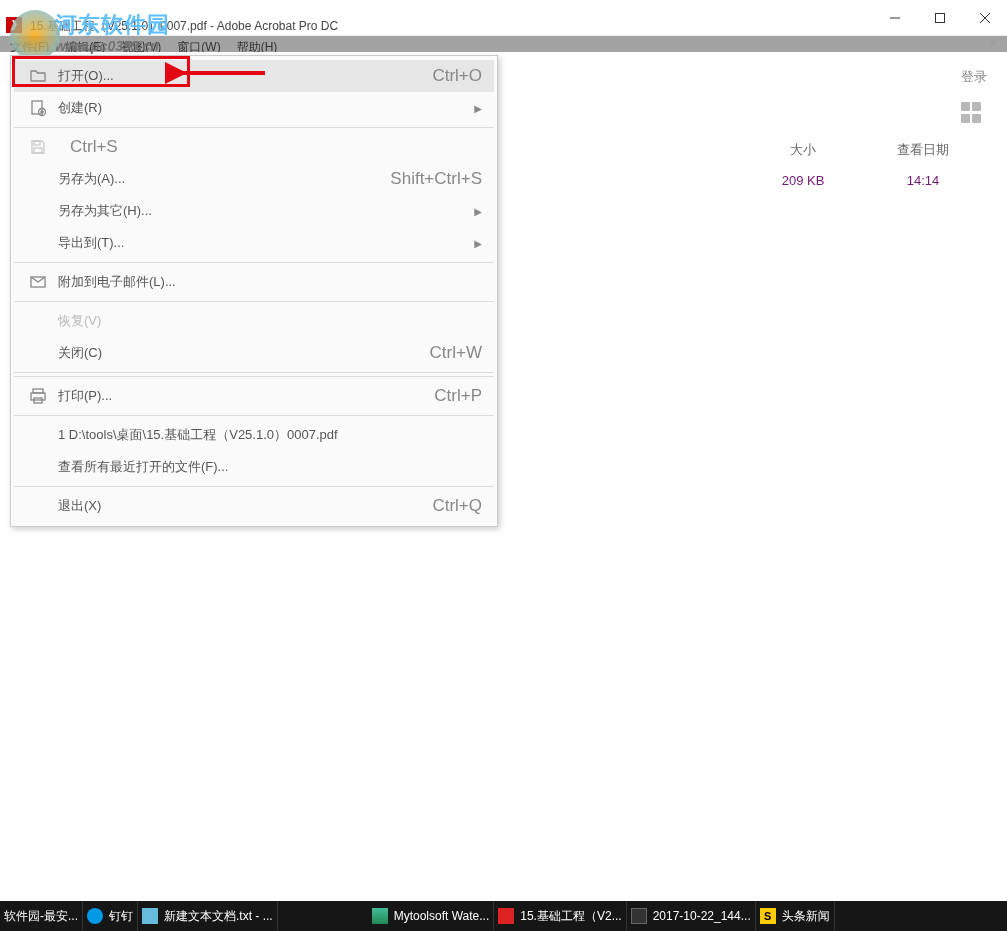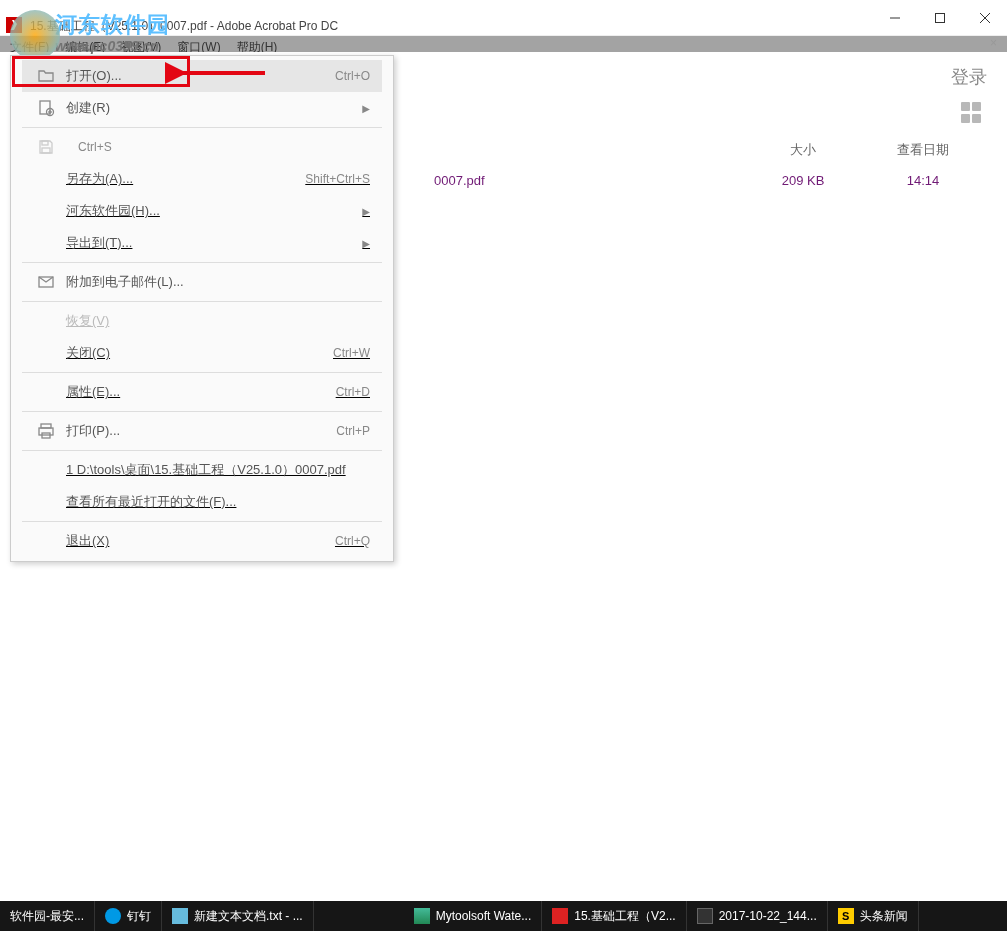--- a/index.html
+++ b/index.html
@@ -21,56 +21,56 @@
 
 
 .watermark { position: absolute; top: 10px; left: 10px; z-index: 5; pointer-events: none; }
 .wm-logo { display: flex; align-items: flex-start; }
 .wm-circle { width: 50px; height: 50px; border-radius: 50%; background: radial-gradient(circle, #ffa500, #5ec0ff); opacity: 0.8; position: relative; }
 .wm-text { margin-left: -5px; }
 .wm-title { font-size: 22px; font-weight: bold; color: #5ec0ff; letter-spacing: 1px; }
 .wm-url { font-size: 14px; font-weight: bold; color: #737373; margin-top: -2px; font-style: italic; }
 
 
-.dropdown { position: absolute; top: 55px; left: 10px; width: 384px; background: #fafafa; border: 1px solid #ccc; box-shadow: 2px 2px 6px rgba(0,0,0,0.2); z-index: 10; padding: 4px 11px; }
+.dropdown { position: absolute; top: 55px; left: 10px; width: 488px; background: #fafafa; border: 1px solid #ccc; box-shadow: 2px 2px 6px rgba(0,0,0,0.2); z-index: 10; padding: 4px 3px; }
 .dd-item { display: flex; align-items: center; height: 32px; padding: 0 12px; cursor: pointer; position: relative; }
 .dd-item.highlighted { background: #e6e6e6; }
 .dd-item.disabled { color: #bbb; cursor: default; }
 .dd-icon { width: 24px; height: 24px; display: flex; align-items: center; justify-content: center; margin-right: 8px; color: #888; }
 .dd-item.disabled .dd-icon { color: #ccc; }
 .dd-icon svg { width: 18px; height: 18px; }
 .dd-label { flex: 1; font-size: 13px; color: #555; }
 .dd-item.disabled .dd-label { color: #bbb; }
-.dd-shortcut { font-size: 12px; color: #888; margin-left: 12px; }
+.dd-shortcut { font-size: 17px; color: #888; margin-left: 12px; }
 .dd-arrow { font-size: 10px; color: #888; margin-left: 12px; }
 .dd-sep { height: 1px; background: #ddd; margin: 3px 0; }
-.dd-indent { padding-left: 44px; text-decoration: underline; }
+.dd-indent { padding-left: 44px; }
 
 
 .red-box { position: absolute; top: 56px; left: 12px; width: 178px; height: 31px; border: 3px solid #e30613; z-index: 15; pointer-events: none; }
 
 
 .red-arrow { position: absolute; top: 60px; left: 165px; z-index: 16; pointer-events: none; }
 
 
 .content { position: absolute; top: 52px; left: 0; right: 0; bottom: 30px; background: #fff; }
 .toolbar { height: 50px; display: flex; align-items: center; justify-content: flex-end; padding: 0 20px; gap: 20px; }
-.login-text { font-size: 18px; color: #888; cursor: pointer; }
+.login-text { font-size: 13px; color: #888; cursor: pointer; }
 .grid-icon { width: 22px; height: 22px; color: #888; cursor: pointer; display: flex; flex-wrap: wrap; gap: 2px; }
 .grid-sq { width: 9px; height: 9px; background: #b8b8b8; border-radius: 1px; }
 .columns-header { display: flex; height: 28px; align-items: center; font-size: 13px; color: #666; padding: 0 24px; }
 .col-name { flex: 1; }
 .col-size { width: 120px; text-align: center; }
 .col-date { width: 120px; text-align: center; }
 .file-row { display: flex; height: 32px; align-items: center; font-size: 13px; color: #701a75; padding: 0 24px; }
 .file-name { flex: 1; display: flex; align-items: center; gap: 8px; }
 
 
 .taskbar { position: absolute; bottom: 0; left: 0; right: 0; height: 30px; background: #161616; display: flex; align-items: center; }
-.tb-item { height: 100%; padding: 0 10px; display: flex; align-items: center; gap: 6px; font-size: 12px; color: #fff; border-right: 1px solid #333; cursor: pointer; }
+.tb-item { height: 100%; padding: 0 4px; display: flex; align-items: center; gap: 6px; font-size: 12px; color: #fff; border-right: 1px solid #333; cursor: pointer; }
 .tb-icon { width: 16px; height: 16px; display: flex; align-items: center; justify-content: center; }
 .tb-icon.blue { background: #0099e5; border-radius: 50%; }
 .tb-icon.green { background: linear-gradient(#4b9, #285); }
 .tb-icon.note { background: #6bd; }
 .tb-icon.pdf { background: #d22; }
 .tb-icon.img { background: #333; border: 1px solid #666; }
 .tb-icon.sogou { background: #ffcc00; color: #000; font-weight: bold; font-size: 11px; }
 </style>
 </head>
 <body>
@@ -180,21 +180,21 @@
           <rect x="5" y="10" width="8" height="5"></rect>
         </svg>
       </div>
     <span class="dd-shortcut">Ctrl+S</span>
   </div>
   <div class="dd-item dd-indent">
     <span class="dd-label">另存为(A)...</span>
     <span class="dd-shortcut">Shift+Ctrl+S</span>
   </div>
   <div class="dd-item dd-indent">
-    <span class="dd-label">河东软件园(H)...</span>
+    <span class="dd-label">另存为其它(H)...</span>
     <span class="dd-arrow">▶</span>
   </div>
   <div class="dd-item dd-indent">
     <span class="dd-label">导出到(T)...</span>
     <span class="dd-arrow">▶</span>
   </div>
   <div class="dd-sep"></div>
   <div class="dd-item">
     <div class="dd-icon">
         <svg viewBox="0 0 18 18" fill="none" stroke="currentColor" stroke-width="1.3">
@@ -206,24 +206,20 @@
   </div>
   <div class="dd-sep"></div>
   <div class="dd-item disabled dd-indent">
     <span class="dd-label">恢复(V)</span>
   </div>
   <div class="dd-item dd-indent">
     <span class="dd-label">关闭(C)</span>
     <span class="dd-shortcut">Ctrl+W</span>
   </div>
   <div class="dd-sep"></div>
-  <div class="dd-item dd-indent">
-    <span class="dd-label">属性(E)...</span>
-    <span class="dd-shortcut">Ctrl+D</span>
-  </div>
   <div class="dd-sep"></div>
   <div class="dd-item">
     <div class="dd-icon">
         <svg viewBox="0 0 18 18" fill="none" stroke="currentColor" stroke-width="1.3">
           <rect x="4" y="2" width="10" height="4"></rect>
           <rect x="2" y="6" width="14" height="7"></rect>
           <rect x="5" y="11" width="8" height="5"></rect>
         </svg>
       </div>
     <span class="dd-label">打印(P)...</span>

